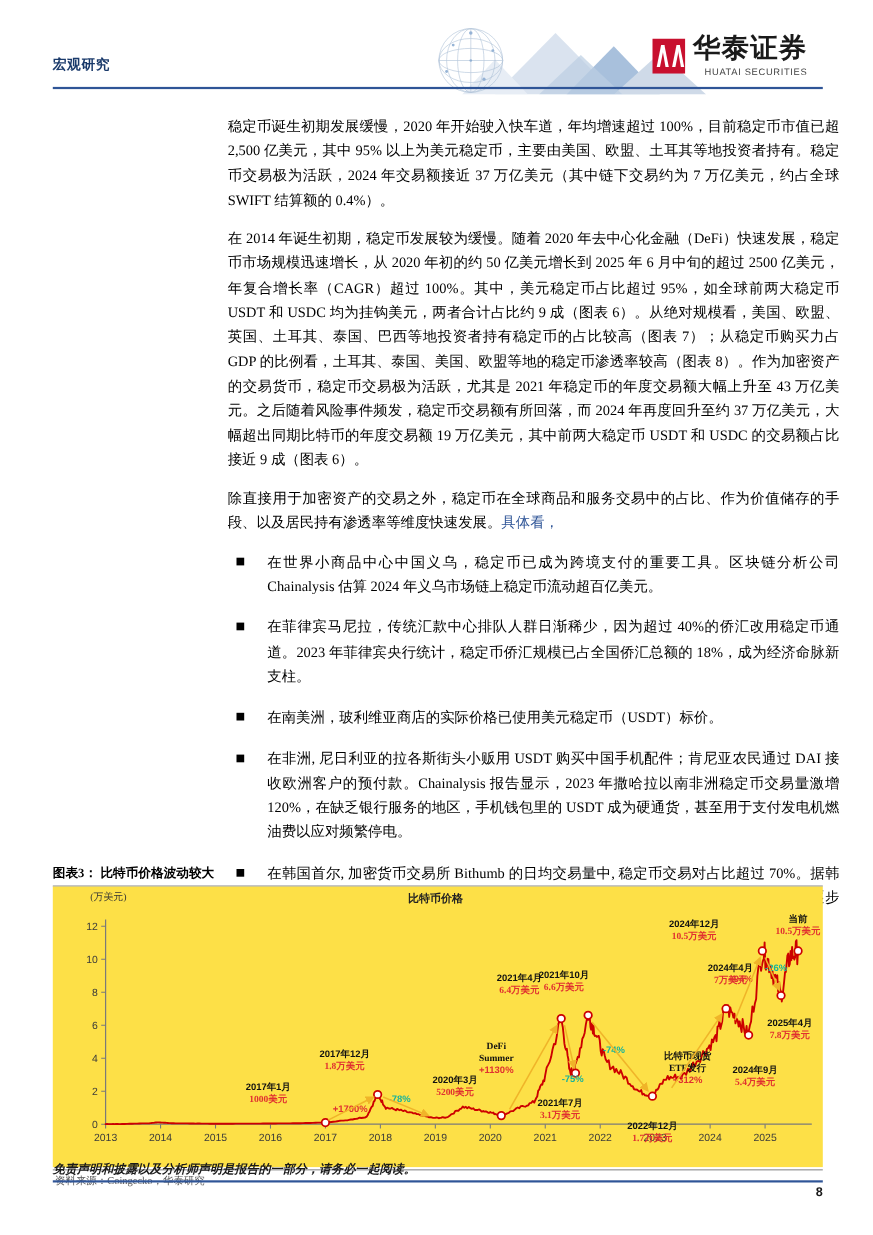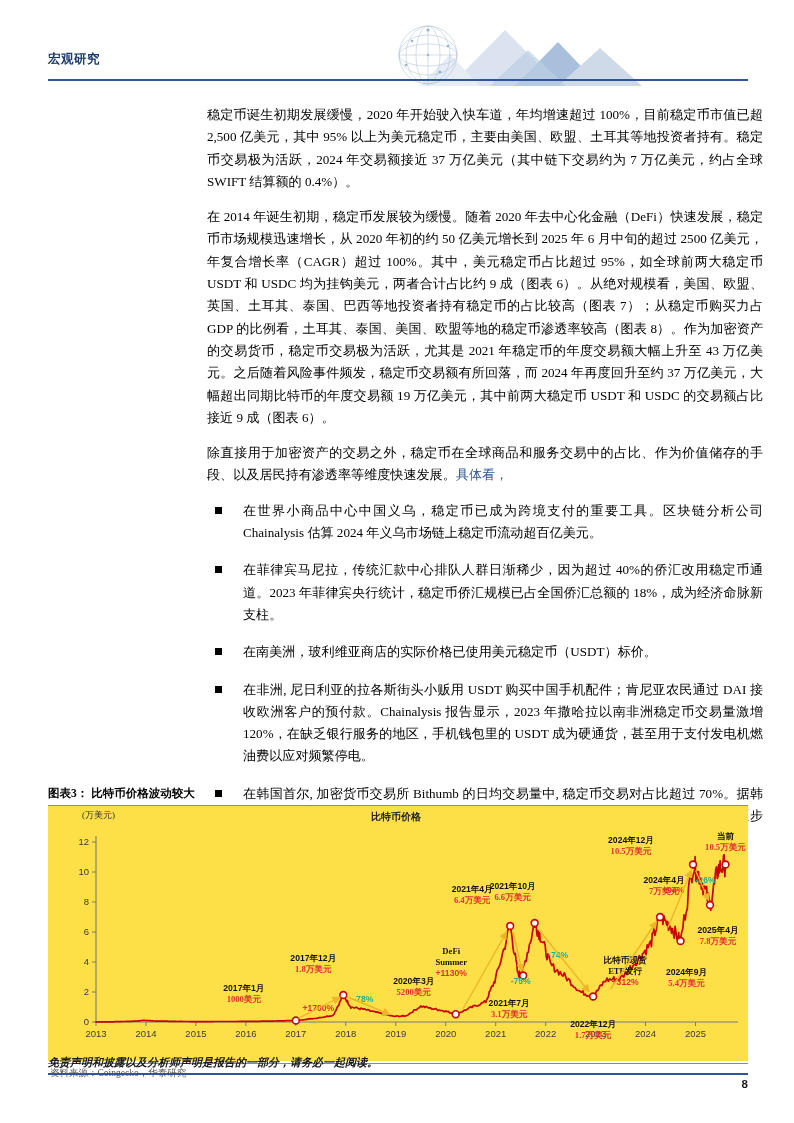--- a/index.html
+++ b/index.html
@@ -216,20 +216,35 @@
         <circle cx="112" cy="17" r="1.3"></circle>
       <circle cx="148" cy="22" r="1.3"></circle>
         <circle cx="106" cy="41" r="1.3"></circle>
       <circle cx="140" cy="48" r="1.5"></circle>
         <circle cx="128" cy="31" r="1.2"></circle>
     </g>
   </svg>
 
   <div class="page-label">宏观研究</div>
 
+  <div class="logo-wrap">
+    <svg class="logo-mark" viewBox="0 0 30 32">
+      <rect x="0" y="0" width="30" height="32" fill="#c8102e"></rect>
+      <g fill="#ffffff">
+        <polygon points="4,26 8,6 11,6 7,26"></polygon>
+        <polygon points="11,6 15,26 12,26 8.5,6"></polygon>
+        <polygon points="18,26 22,6 25,6 21,26"></polygon>
+        <polygon points="25,6 29,26 26,26 22.5,6"></polygon>
+      </g>
+    </svg>
+    <div>
+      <div class="logo-text-cn">华泰证券</div>
+      <div class="logo-text-en">HUATAI SECURITIES</div>
+    </div>
+  </div>
 
   <div class="header-rule"></div>
 </div>
 
 <div class="content">
 
   <p class="para lead">稳定币诞生初期发展缓慢，2020 年开始驶入快车道，年均增速超过 100%，目前稳定币市值已超 2,500 亿美元，其中 95% 以上为美元稳定币，主要由美国、欧盟、土耳其等地投资者持有。稳定币交易极为活跃，2024 年交易额接近 37 万亿美元（其中链下交易约为 7 万亿美元，约占全球 SWIFT 结算额的 0.4%）。</p>
   <p class="para">在 2014 年诞生初期，稳定币发展较为缓慢。随着 2020 年去中心化金融（DeFi）快速发展，稳定币市场规模迅速增长，从 2020 年初的约 50 亿美元增长到 2025 年 6 月中旬的超过 2500 亿美元，年复合增长率（CAGR）超过 100%。其中，美元稳定币占比超过 95%，如全球前两大稳定币 USDT 和 USDC 均为挂钩美元，两者合计占比约 9 成（图表 6）。从绝对规模看，美国、欧盟、英国、土耳其、泰国、巴西等地投资者持有稳定币的占比较高（图表 7）；从稳定币购买力占 GDP 的比例看，土耳其、泰国、美国、欧盟等地的稳定币渗透率较高（图表 8）。作为加密资产的交易货币，稳定币交易极为活跃，尤其是 2021 年稳定币的年度交易额大幅上升至 43 万亿美元。之后随着风险事件频发，稳定币交易额有所回落，而 2024 年再度回升至约 37 万亿美元，大幅超出同期比特币的年度交易额 19 万亿美元，其中前两大稳定币 USDT 和 USDC 的交易额占比接近 9 成（图表 6）。</p>
   <p class="para lead"><span>除直接用于加密资产的交易之外，稳定币在全球商品和服务交易中的占比、作为价值储存的手段、以及居民持有渗透率等维度快速发展。</span><span class="hl-blue">具体看，</span></p>
 

